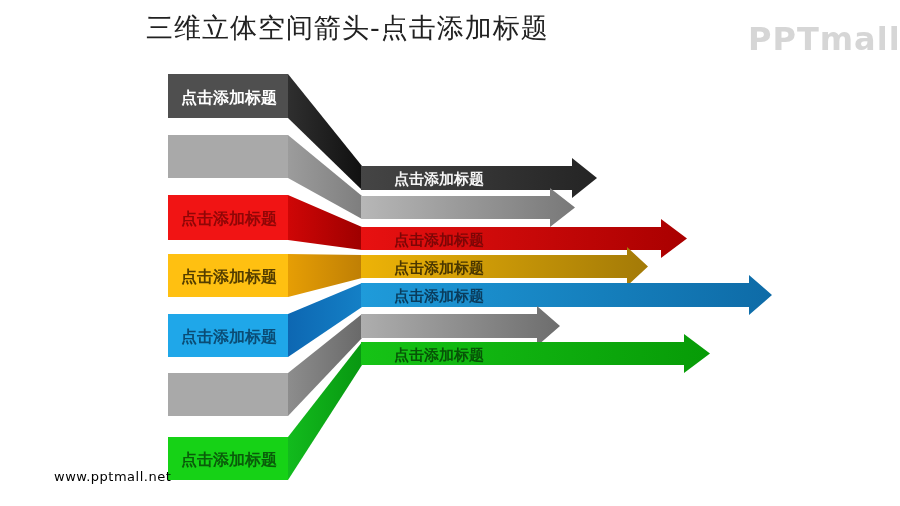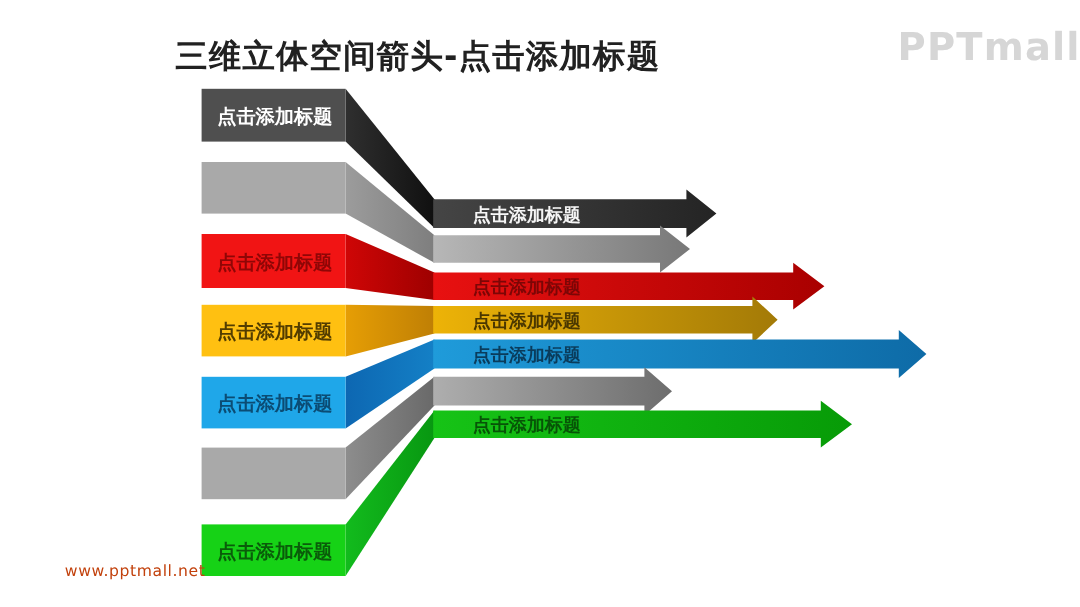--- a/index.html
+++ b/index.html
@@ -4,22 +4,22 @@
 <style>
   html,body{margin:0;padding:0;background:#ffffff;}
   .slide{
     position:relative;
     width:900px;height:506px;
     background:#ffffff;
     overflow:hidden;
     font-family:"DejaVu Sans","Liberation Sans",sans-serif;
   }
   .slide-title{
-    position:absolute;left:146px;top:29px;
-    font-size:27px;font-weight:bold;letter-spacing:1px;
+    position:absolute;left:146px;top:10px;
+    font-size:27px;font-weight:normal;letter-spacing:1px;
     margin:0;
   }
   .logo{
     position:absolute;left:748px;top:20px;width:140px;
     font-size:32px;font-weight:bold;letter-spacing:1px;
     text-align:left;
   }
   .watermark{
     position:absolute;left:54px;top:469px;
     font-size:13px;letter-spacing:0.5px;
@@ -121,14 +121,14 @@
         <text x="394" y="239.5" font-size="15" font-weight="600" fill="#7c0606" dominant-baseline="central">点击添加标题</text>
         <polygon points="361,255 627,255 627,247 648,266.5 627,286 627,278 361,278" fill="url(#arr-g3)"></polygon>
         <text x="394" y="267.5" font-size="15" font-weight="600" fill="#4a3700" dominant-baseline="central">点击添加标题</text>
         <polygon points="361,283 749,283 749,275 772,295 749,315 749,307 361,307" fill="url(#arr-g4)"></polygon>
         <text x="394" y="296" font-size="15" font-weight="600" fill="#0a3c5c" dominant-baseline="central">点击添加标题</text>
         <polygon points="361,314 537,314 537,306 560,326 537,346 537,338 361,338" fill="url(#arr-g5)"></polygon>
         <polygon points="361,342 684,342 684,334 710,353.5 684,373 684,365 361,365" fill="url(#arr-g6)"></polygon>
         <text x="394" y="354.5" font-size="15" font-weight="600" fill="#075407" dominant-baseline="central">点击添加标题</text>
       </g>
   </svg>
-  <div class="watermark" style="color: #c2410c;">www.pptmall.net</div>
+  <div class="watermark" style="color: #000000;">www.pptmall.net</div>
 </div>
 
 </body></html>

